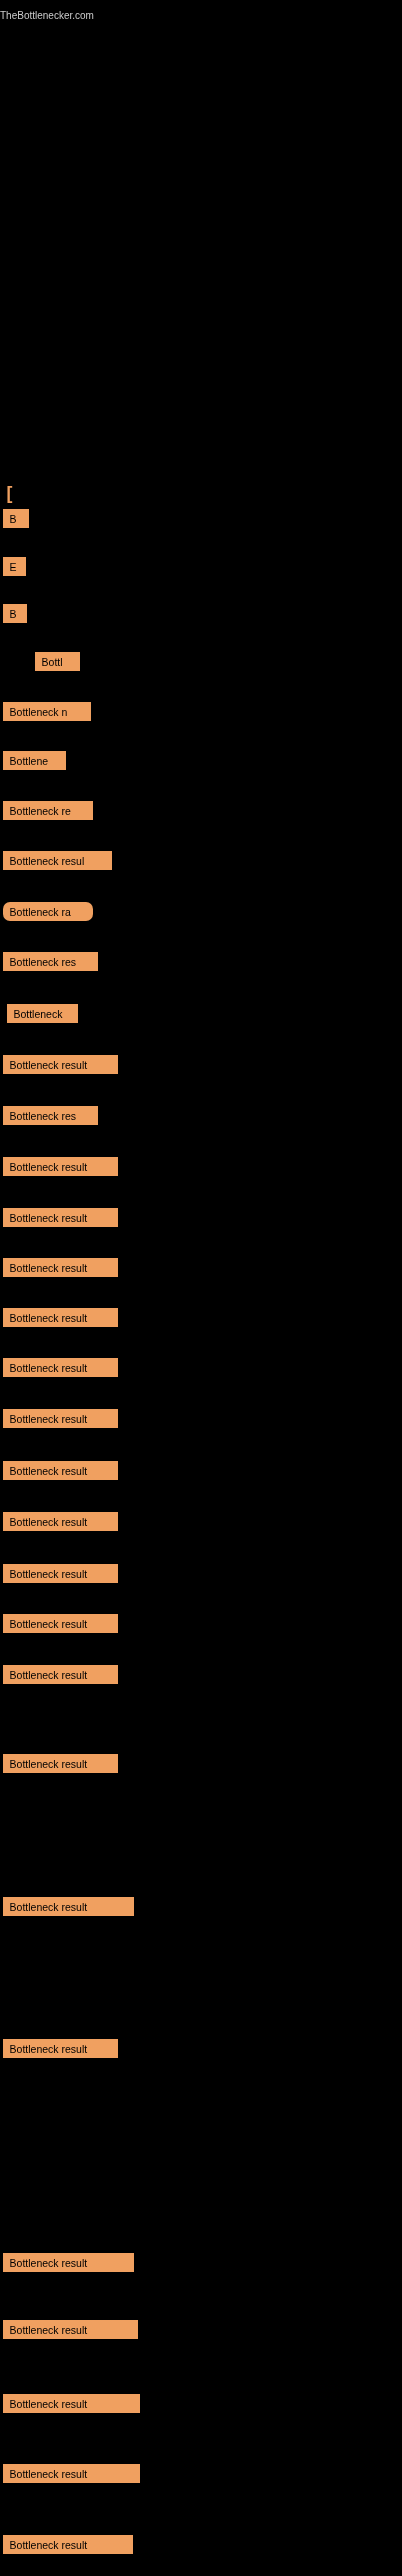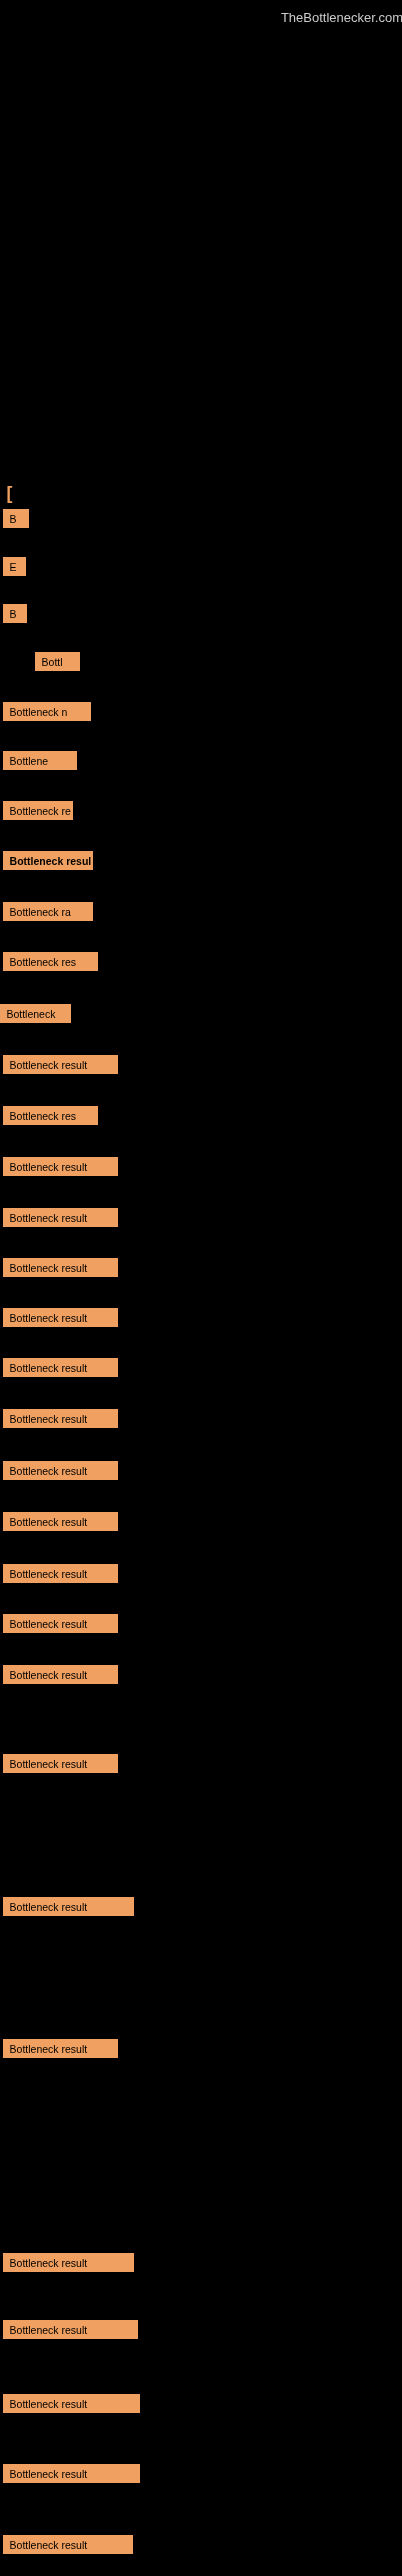--- a/index.html
+++ b/index.html
@@ -11,22 +11,22 @@
     body {
       width: 403px;
       min-height: 2576px;
       background-color: #000000;
       font-family: Arial, sans-serif;
       position: relative;
     }
 
     .site-title {
       color: #cccccc;
-      font-size: 13px;
-      text-align: right;
+      font-size: 10px;
+      text-align: left;
       padding: 6.4px 0;
       position: absolute;
       top: 4px;
       left: 0;
       right: 0;
     }
 
     .bottleneck-label {
       display: inline-block;
       background-color: #f0a060;
@@ -59,26 +59,26 @@
 <div class="site-title">TheBottlenecker.com</div>
 
 <span class="section-bracket" style="position:absolute; top:481px; left:6.4px; font-size:17.7px;">[</span>
 
 <div id="labels-container">
     <div class="result-block" style="top: 507px; left: 3.2px;"><span class="bottleneck-label" style="width: 26px;">B</span></div>
     <div class="result-block" style="top: 555px; left: 3.2px;"><span class="bottleneck-label" style="width: 22.5px;">E</span></div>
     <div class="result-block" style="top: 602px; left: 3.2px;"><span class="bottleneck-label" style="width: 24px;">B</span></div>
     <div class="result-block" style="top: 650px; left: 3.2px;"><span class="bottleneck-label" style="width: 45px; margin-left: 32px;">Bottl</span></div>
     <div class="result-block" style="top: 700px; left: 3.2px;"><span class="bottleneck-label" style="width: 88px;">Bottleneck n</span></div>
-    <div class="result-block" style="top: 749px; left: 3.2px;"><span class="bottleneck-label" style="width: 74px;">Bottlene</span></div>
-    <div class="result-block" style="top: 799px; left: 3.2px;"><span class="bottleneck-label" style="width: 70px;">Bottleneck re</span></div>
-    <div class="result-block" style="top: 849px; left: 3.2px;"><span class="bottleneck-label" style="width: 90px; font-weight: bold;">Bottleneck resul</span></div>
-    <div class="result-block" style="top: 900px; left: 3.2px;"><span class="bottleneck-label" style="width: 90px;">Bottleneck ra</span></div>
+    <div class="result-block" style="top: 749px; left: 3.2px;"><span class="bottleneck-label" style="width: 63px;">Bottlene</span></div>
+    <div class="result-block" style="top: 799px; left: 3.2px;"><span class="bottleneck-label" style="width: 90px;">Bottleneck re</span></div>
+    <div class="result-block" style="top: 849px; left: 3.2px;"><span class="bottleneck-label" style="width: 109px;">Bottleneck resul</span></div>
+    <div class="result-block" style="top: 900px; left: 3.2px;"><span class="bottleneck-label" style="width: 90px; border-radius: 7px;">Bottleneck ra</span></div>
     <div class="result-block" style="top: 950px; left: 3.2px;"><span class="bottleneck-label" style="width: 95px;">Bottleneck res</span></div>
-    <div class="result-block" style="top: 1002px; left: 0;"><span class="bottleneck-label" style="width: 71px;">Bottleneck</span></div>
+    <div class="result-block" style="top: 1002px; left: 7px;"><span class="bottleneck-label" style="width: 71px;">Bottleneck</span></div>
     <div class="result-block" style="top: 1053px; left: 3.2px;"><span class="bottleneck-label" style="width: 115px;">Bottleneck result</span></div>
     <div class="result-block" style="top: 1104px; left: 3.2px;"><span class="bottleneck-label" style="width: 95px;">Bottleneck res</span></div>
     <div class="result-block" style="top: 1155px; left: 3.2px;"><span class="bottleneck-label" style="width: 115px;">Bottleneck result</span></div>
     <div class="result-block" style="top: 1206px; left: 3.2px;"><span class="bottleneck-label" style="width: 115px;">Bottleneck result</span></div>
     <div class="result-block" style="top: 1256px; left: 3.2px;"><span class="bottleneck-label" style="width: 115px;">Bottleneck result</span></div>
     <div class="result-block" style="top: 1306px; left: 3.2px;"><span class="bottleneck-label" style="width: 115px;">Bottleneck result</span></div>
     <div class="result-block" style="top: 1356px; left: 3.2px;"><span class="bottleneck-label" style="width: 115px;">Bottleneck result</span></div>
     <div class="result-block" style="top: 1407px; left: 3.2px;"><span class="bottleneck-label" style="width: 115px;">Bottleneck result</span></div>
     <div class="result-block" style="top: 1459px; left: 3.2px;"><span class="bottleneck-label" style="width: 115px;">Bottleneck result</span></div>
     <div class="result-block" style="top: 1510px; left: 3.2px;"><span class="bottleneck-label" style="width: 115px;">Bottleneck result</span></div>

